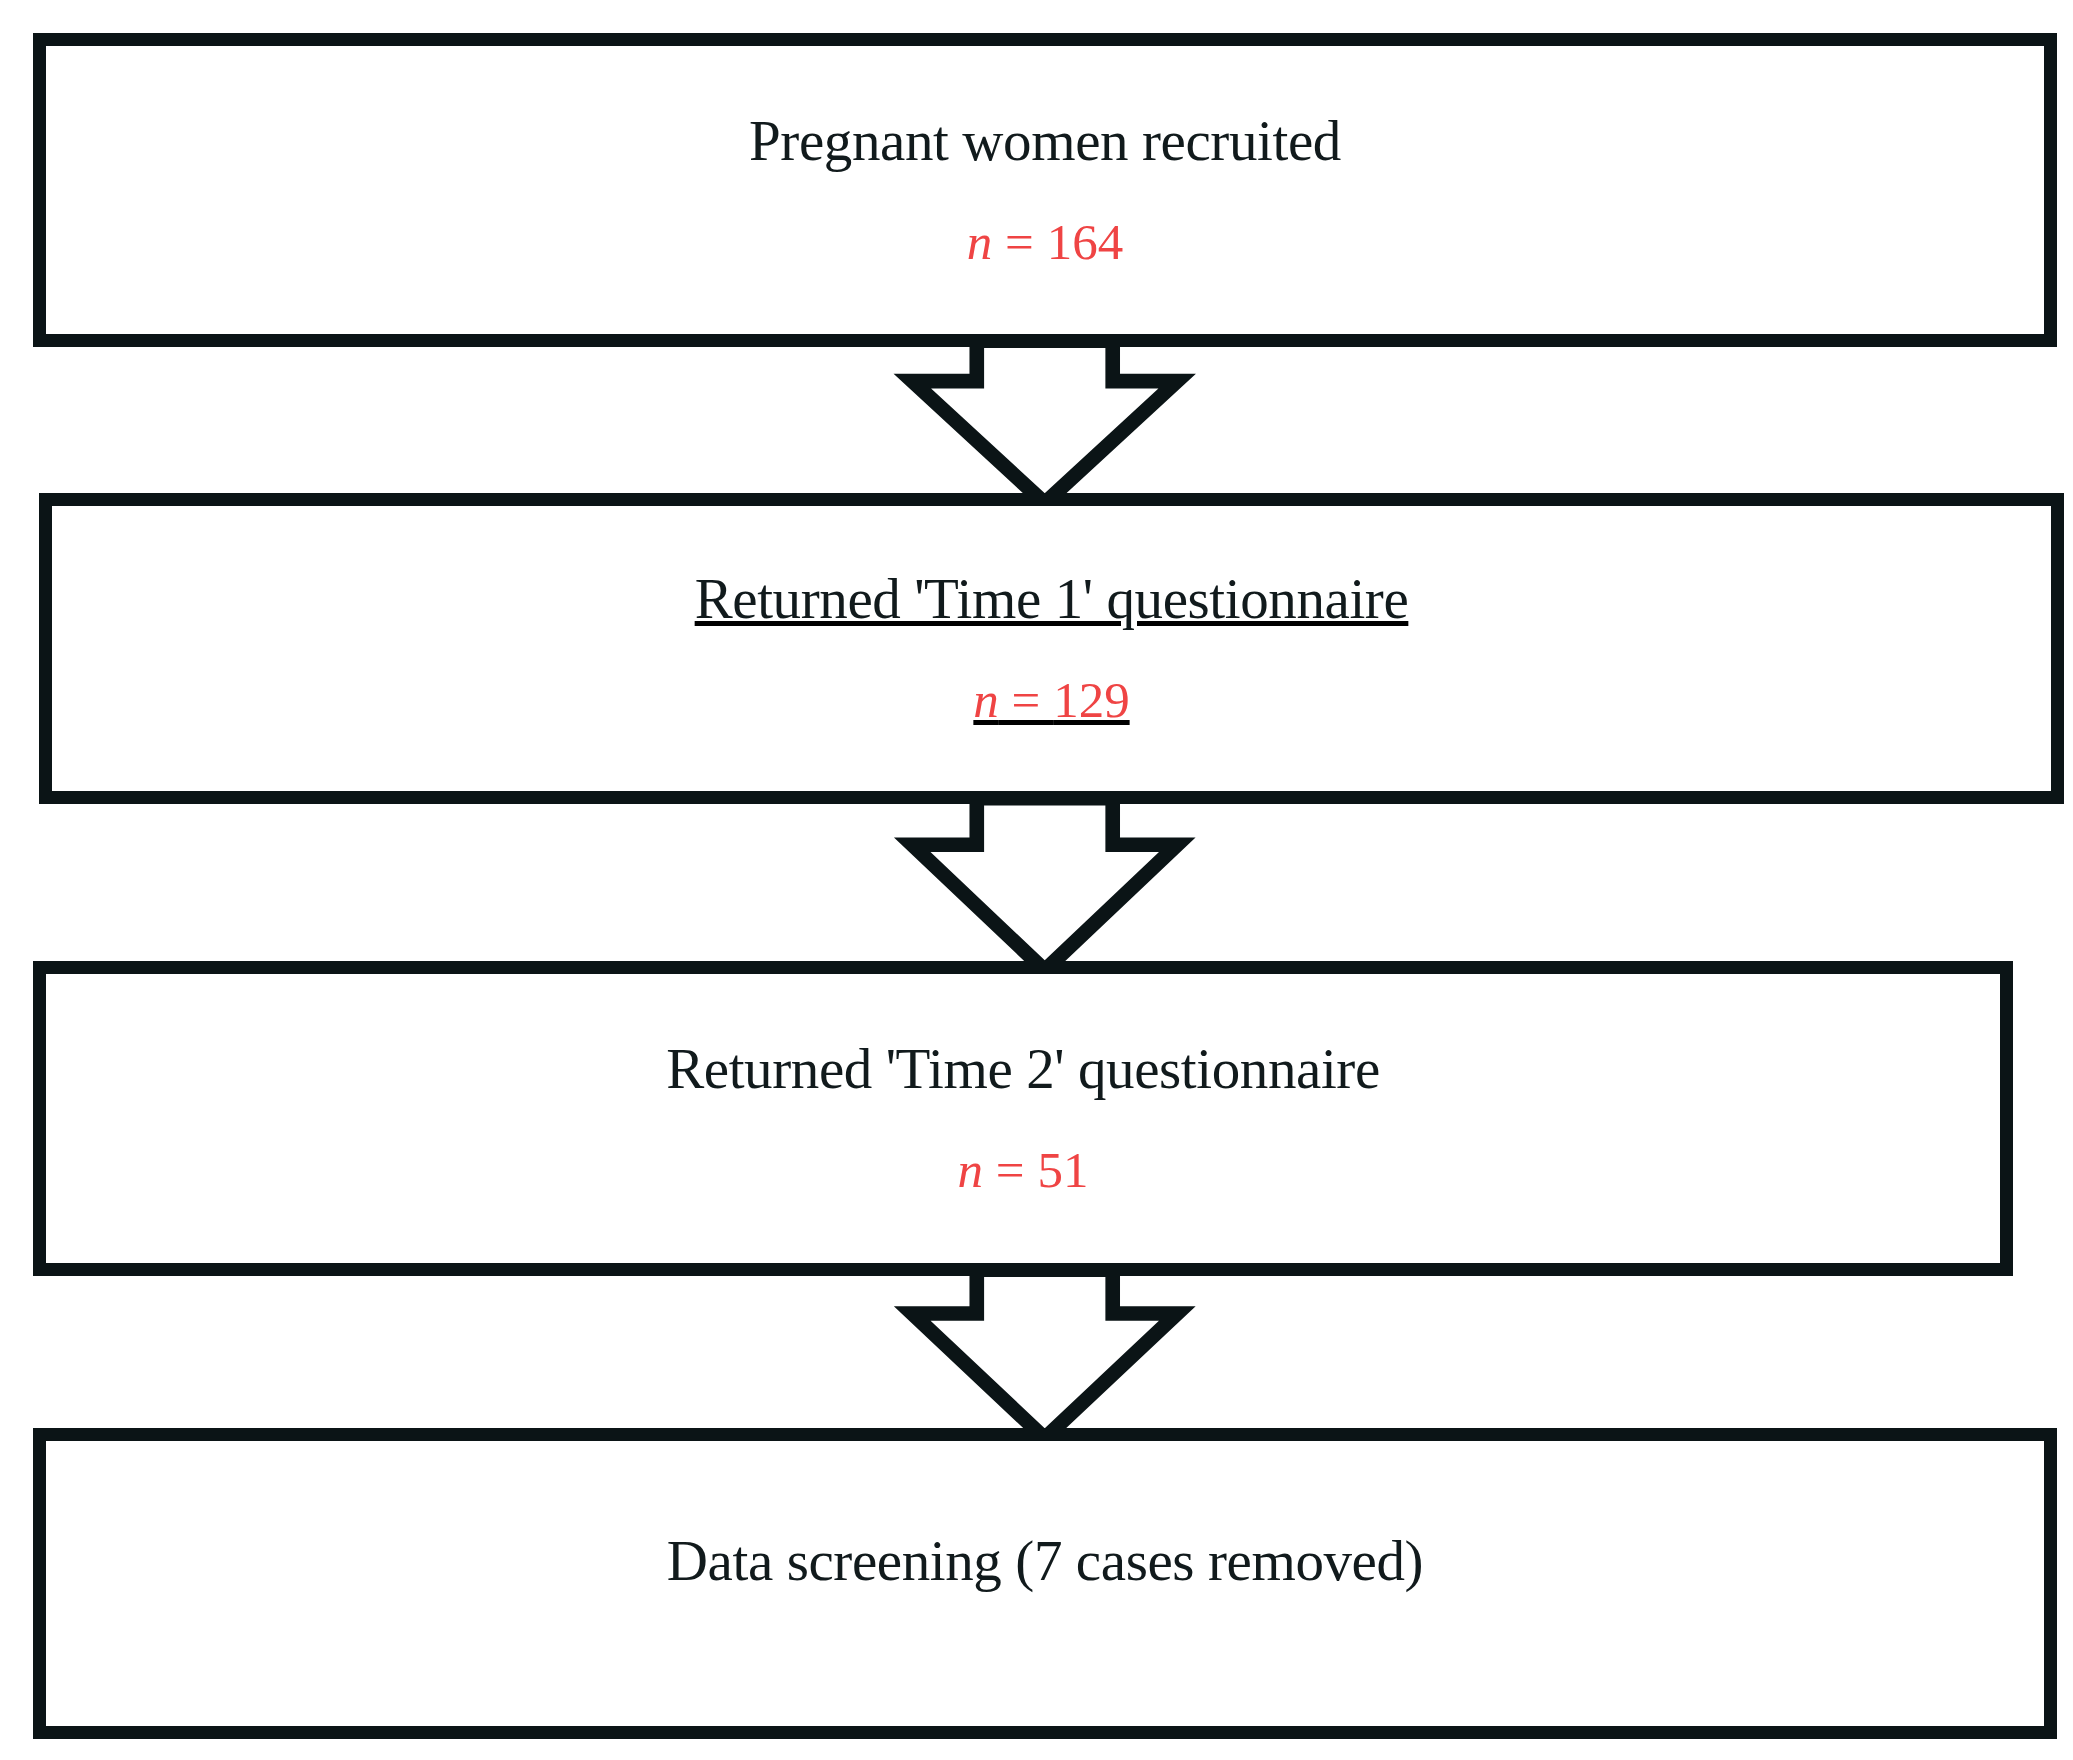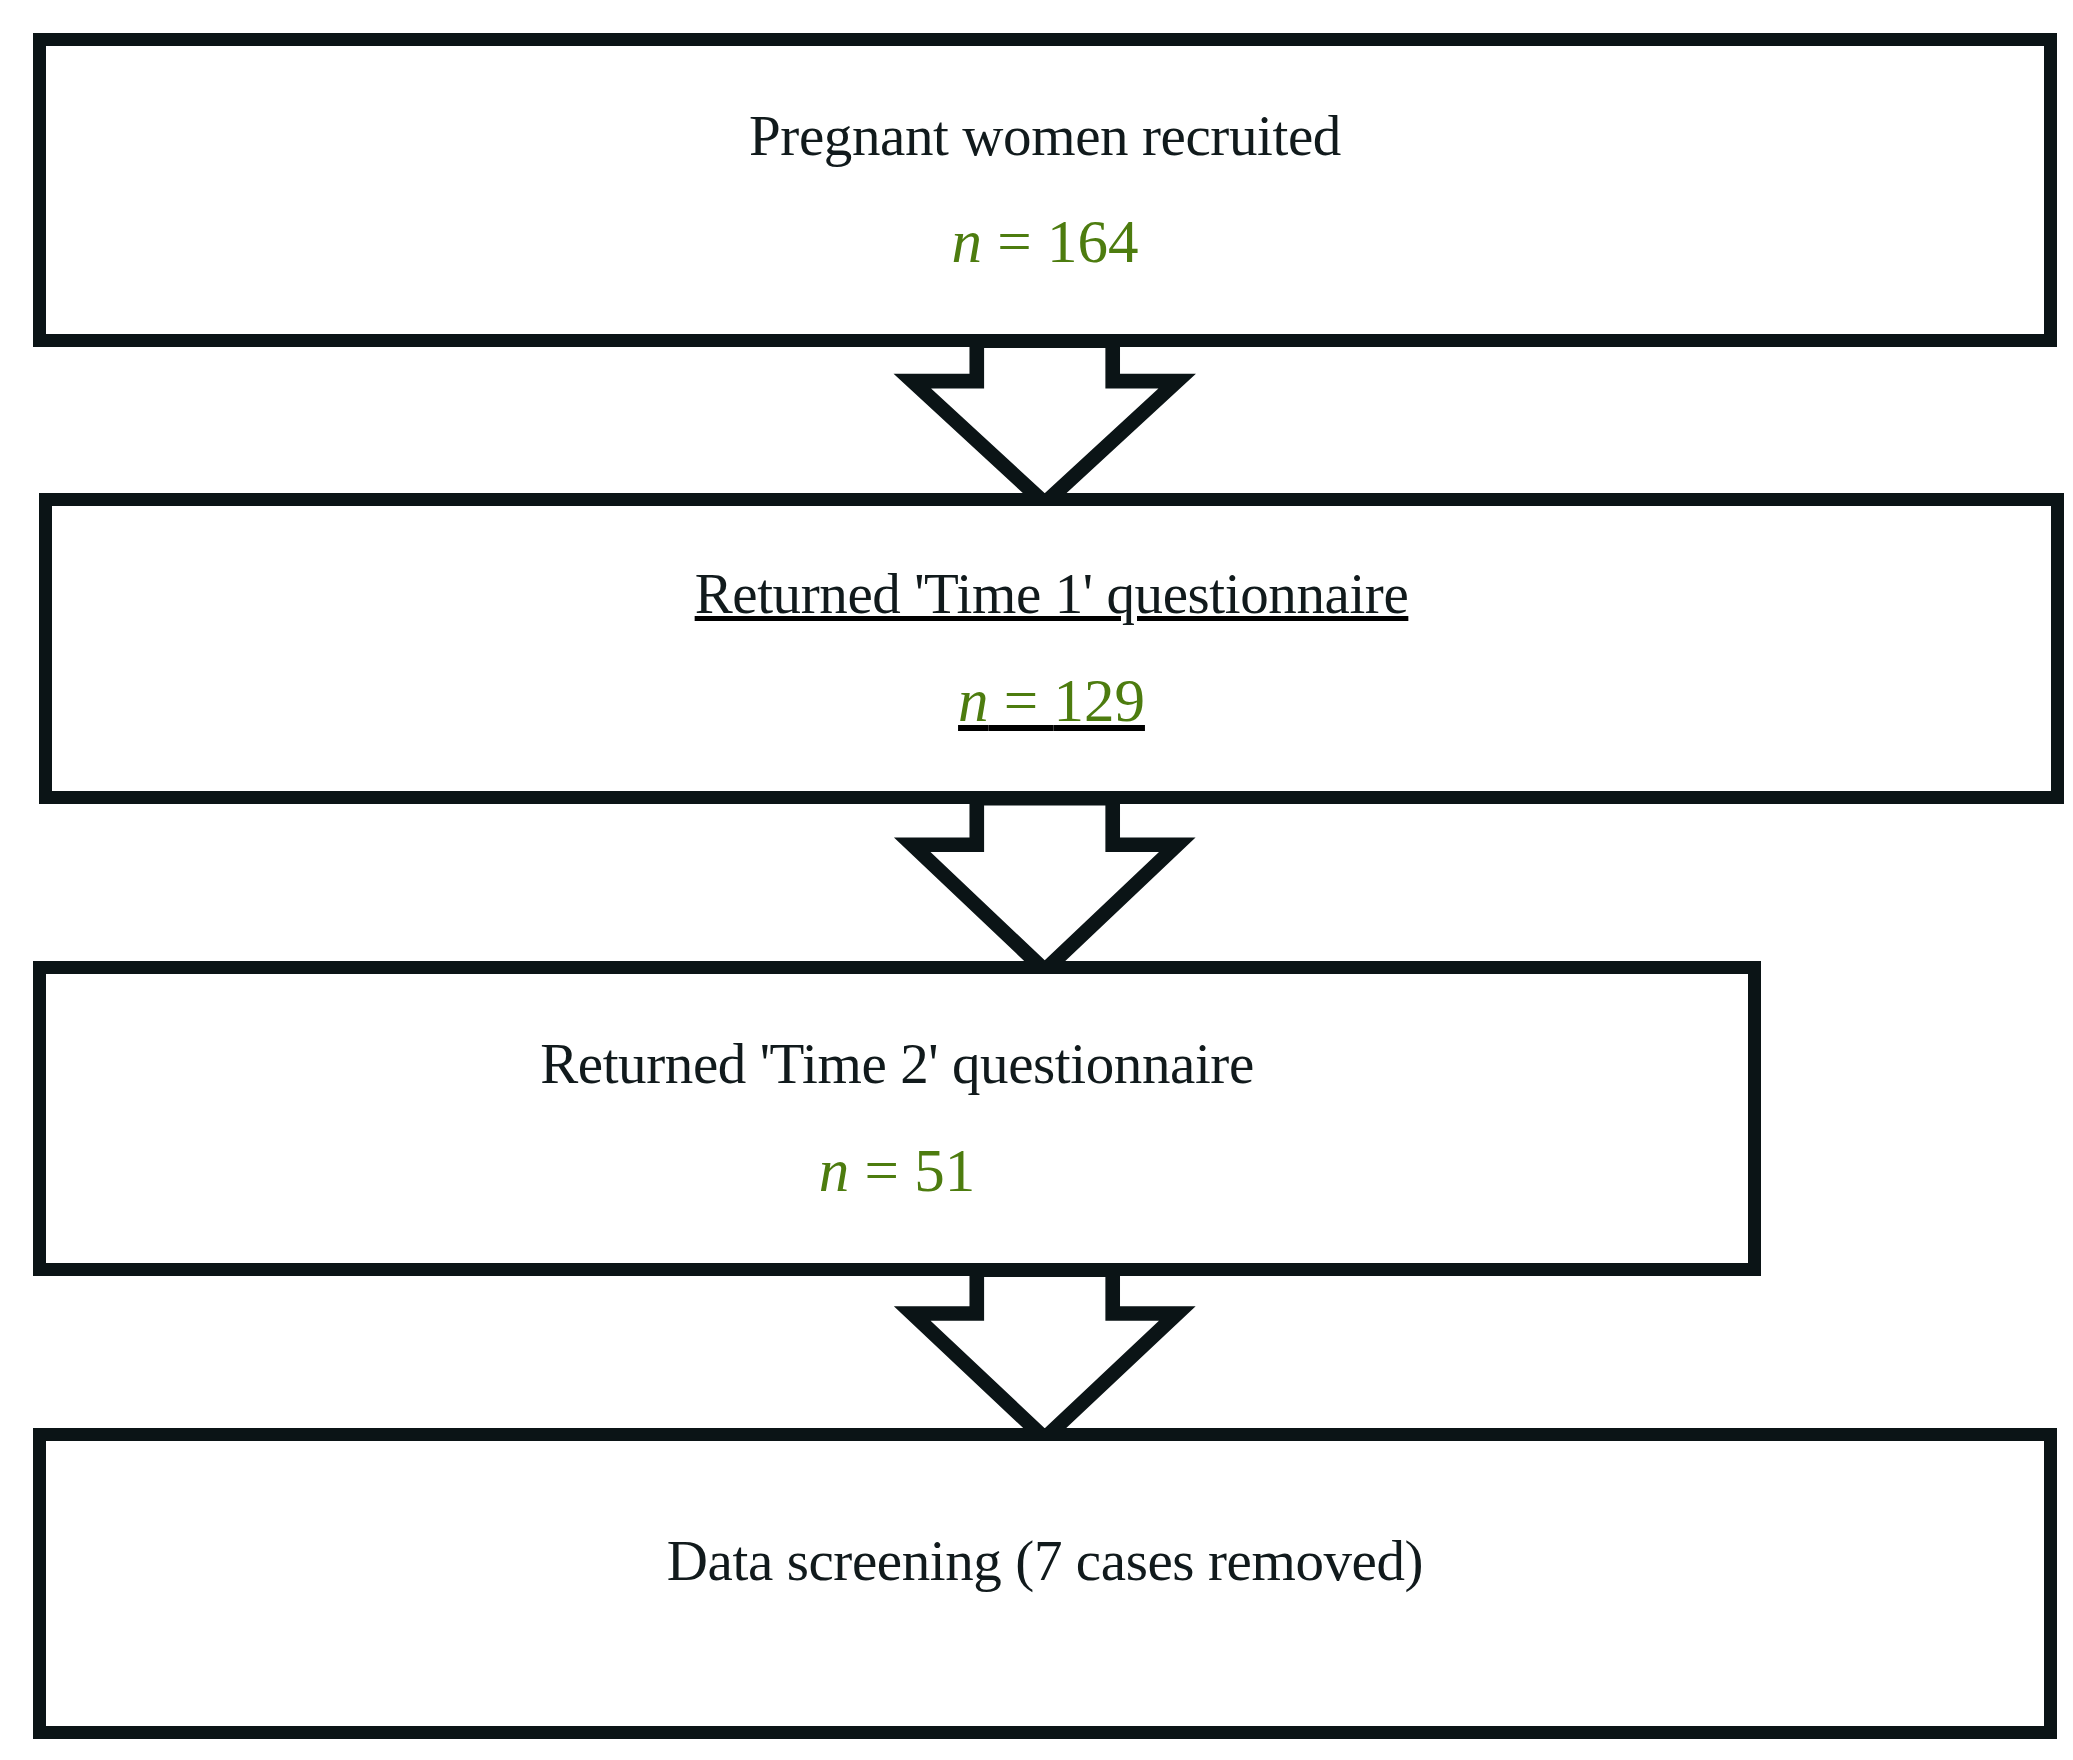--- a/index.html
+++ b/index.html
@@ -31,23 +31,23 @@
   .box-title {
     font-size: 57px;
     line-height: 1.05;
     color: #111a1c;
     text-align: center;
     letter-spacing: -0.4px;
     white-space: nowrap;
     margin-bottom: 45px;
   }
   .box-count {
-    font-size: 61px;
+    font-size: 51px;
     line-height: 1.05;
-    color: #4d7c0f;
+    color: #ef4444;
     text-align: center;
     white-space: nowrap;
   }
   .box-count .nvar {
     font-style: italic;
   }
   .box-count .eqv {
     font-style: normal;
   }
   .arrow-layer {
@@ -104,21 +104,21 @@
     </div>
   </div>
 
   <div class="flow-box" style="left:39px; top:493px; width:2025px; height:311px;text-decoration:underline;">
     <div class="box-title">Returned 'Time 1' questionnaire</div>
     <div class="box-count">
       <span class="nvar">n</span><span class="eqv"> = </span><span class="eqv">129</span>
     </div>
   </div>
 
-  <div class="flow-box" style="left:33px; top:961px; width:1728px; height:315px;">
+  <div class="flow-box" style="left:33px; top:961px; width:1980px; height:315px;">
     <div class="box-title">Returned 'Time 2' questionnaire</div>
     <div class="box-count">
       <span class="nvar">n</span><span class="eqv"> = </span><span class="eqv">51</span>
     </div>
   </div>
 
   <div class="flow-box" style="left:33px; top:1428px; width:2024px; height:311px;">
     <div class="box-title">Data screening (7 cases removed)</div>
   </div>
 

